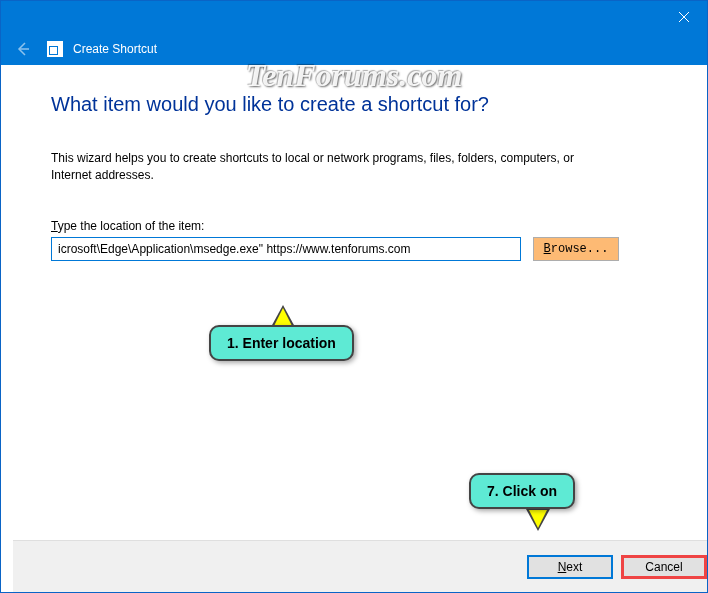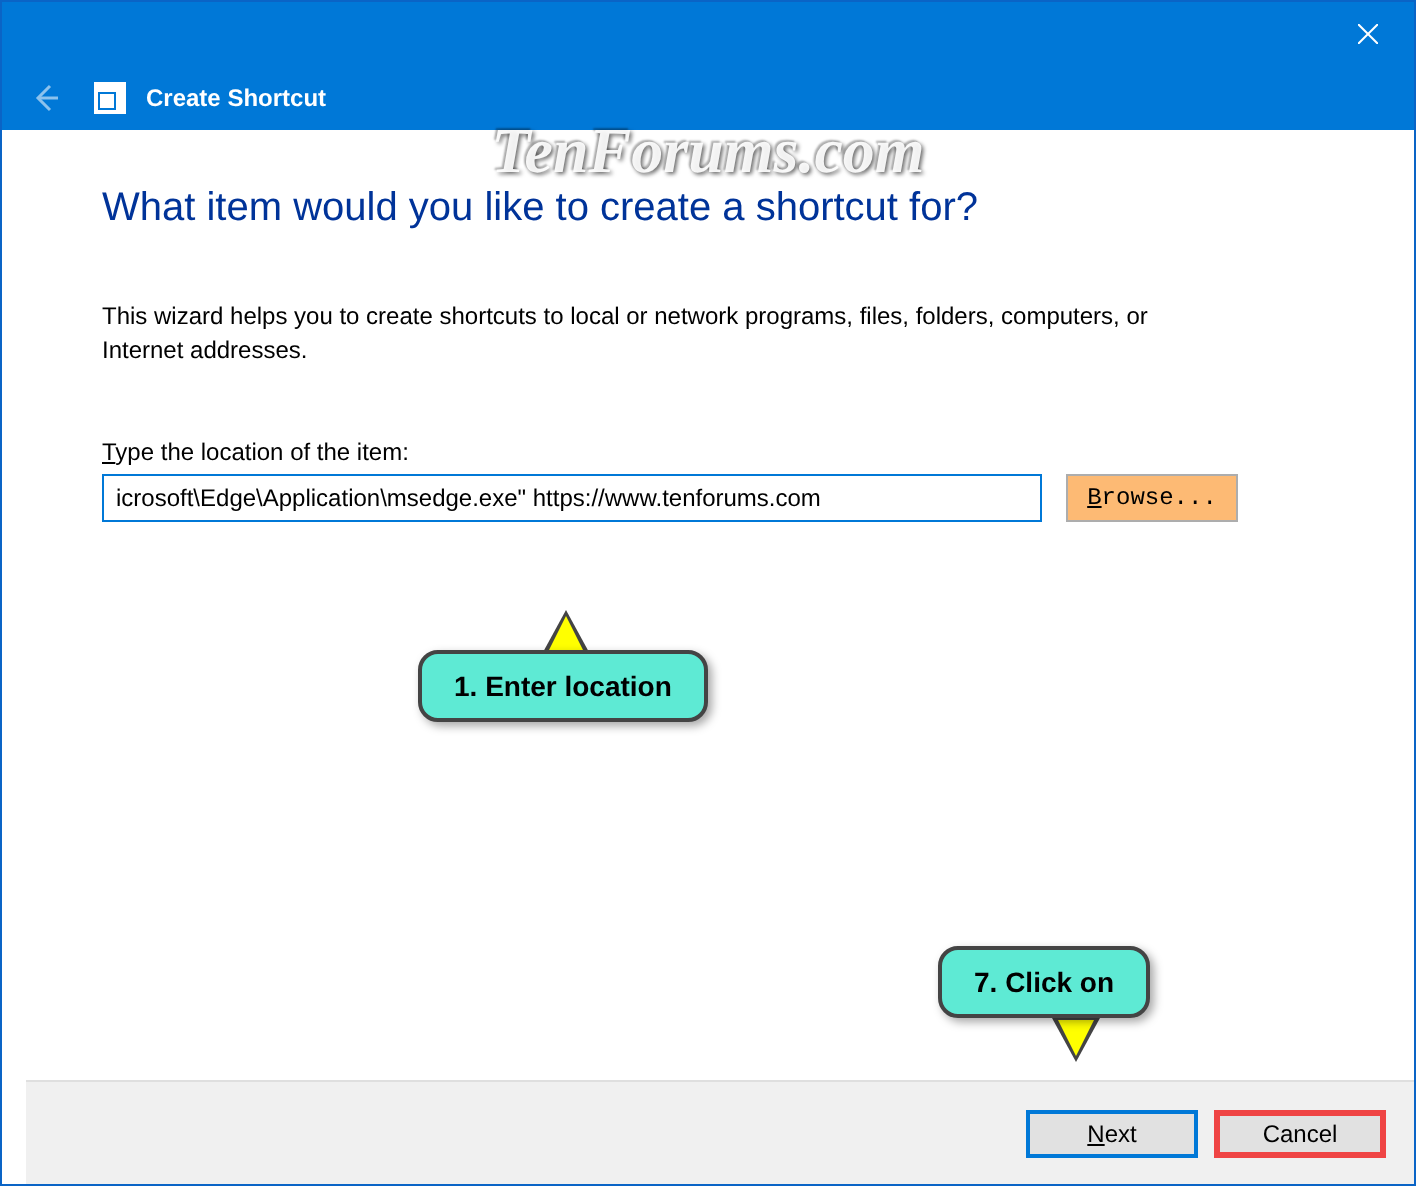--- a/index.html
+++ b/index.html
@@ -66,21 +66,21 @@
   }
   .shortcut-icon::before {
     content: "";
     position: absolute;
     left: 2px; bottom: 2px;
     width: 5px; height: 5px;
     border-left: 2px solid #0078d7;
     border-bottom: 2px solid #0078d7;
     transform: rotate(45deg) translate(1px,-2px) scale(.6);
   }
-  .wizard-title { font-size: 12px; font-weight: bold; }
+  .wizard-title { font-size: 12px; }
   .content {
     position: absolute;
     top: 64px;
     left: 0; right: 0;
     bottom: 52px;
     background: #fff;
     padding: 28px 42px 10px 50px;
     color: #000;
   }
   .heading {
@@ -130,21 +130,21 @@
 
   .button-bar {
     position: absolute;
     left: 0; right: 0; bottom: 0;
     height: 52px;
     background: #f0f0f0;
     border-top: 1px solid #dfdfdf;
     display: flex;
     align-items: center;
     justify-content: flex-end;
-    padding: 0 14px;
+    padding: 0 0;
     gap: 8px;
     margin-left: 12px;
   }
   .win-btn {
     width: 86px;
     height: 24px;
     font-family: inherit;
     font-size: 12px;
     background: #e1e1e1;
     border: 3px solid #ef4444;

